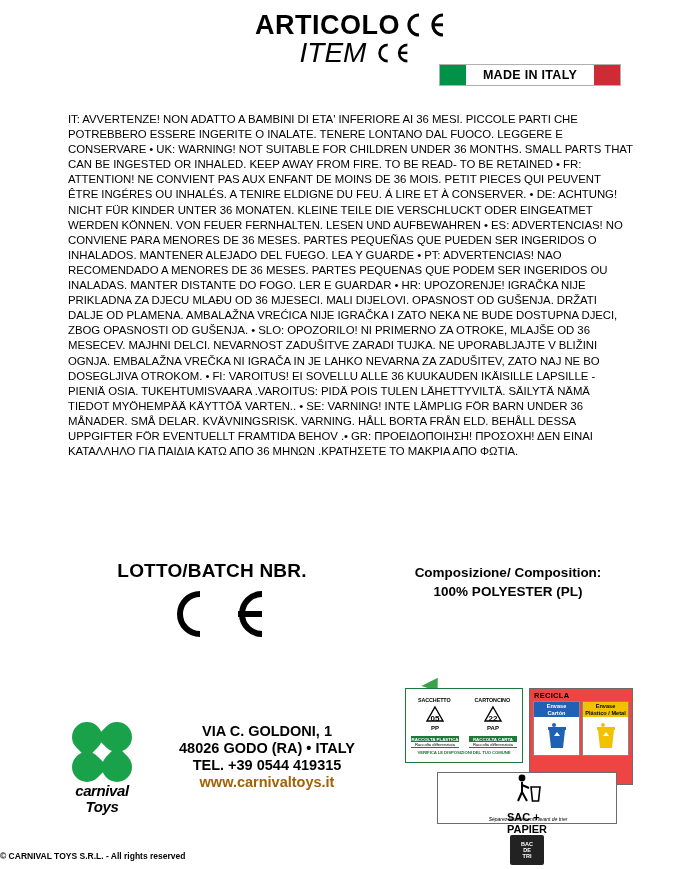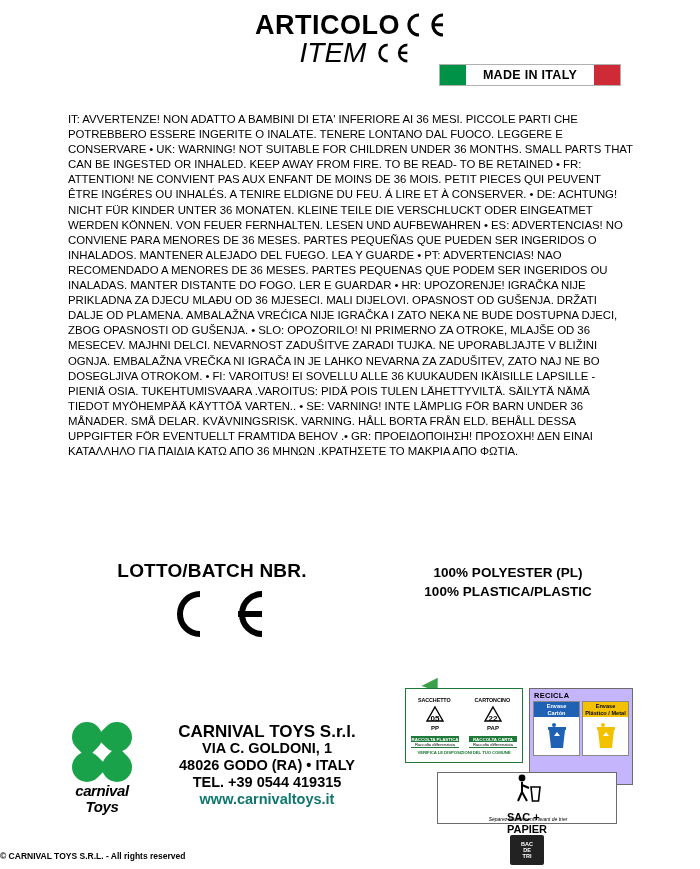--- a/index.html
+++ b/index.html
@@ -161,21 +161,21 @@
   }
   .company-info {
     flex: 1;
     text-align: center;
     font-size: 14.5px;
     font-weight: bold;
     line-height: 17px;
     padding-top: 1px;
   }
   .company-name { font-size: 17px; }
-  .company-web { color: #0f766e; text-align: center; }
+  .company-web { color: #a16207; text-align: center; }
 
   
   .recycle-area {
     position: absolute;
     top: 680px;
     left: 405px;
     width: 260px;
     height: 150px;
   }
   .green-arrow {
@@ -268,21 +268,21 @@
   }
 
   .box-recicla {
     position: absolute;
     top: 8px;
     left: 124px;
     width: 104px;
     height: 97px;
     border: 1px solid #6b6b6b;
     box-sizing: border-box;
-    background: #c4b5fd;
+    background: #ef4444;
     font-size: 6px;
   }
   .recicla-title {
     font-size: 7.5px;
     font-weight: bold;
     padding: 2px 0 1px 4px;
     letter-spacing: 0.3px;
   }
   .recicla-bins {
     display: flex;
@@ -408,22 +408,22 @@
   <div class="lotto-ce">
     <svg width="112" height="52" viewBox="0 0 112 52">
       <path d="M44 6 A20 20 0 1 0 44 46" fill="none" stroke="#000" stroke-width="6"></path>
       <path d="M106 6 A20 20 0 1 0 106 46" fill="none" stroke="#000" stroke-width="6"></path>
       <rect x="82" y="23" width="24" height="6" fill="#000"></rect>
     </svg>
   </div>
 </div>
 
 <div class="composition">
+  <div>Composizione/ Composition:</div>
   <div>100% POLYESTER (PL)</div>
-  <div>100% PLASTICA/PLASTIC</div>
 </div>
 
 <div class="recycle-area">
   <div class="green-arrow"></div>
 
   <div class="box-sacchetto">
     <div class="box-head">
       <span>SACCHETTO</span>
       <span>CARTONCINO</span>
     </div>
@@ -520,21 +520,20 @@
     <div class="logo-clover">
       <div class="leaf tl"></div>
       <div class="leaf tr"></div>
       <div class="leaf bl"></div>
       <div class="leaf br"></div>
     </div>
     <div class="logo-text">carnival</div>
     <div class="logo-text">Toys</div>
   </div>
   <div class="company-info">
-    <div class="company-name">CARNIVAL TOYS S.r.l.</div>
     <div>VIA C. GOLDONI, 1</div>
     <div>48026 GODO (RA) • ITALY</div>
     <div>TEL. +39 0544 419315</div>
     <div class="company-web">www.carnivaltoys.it</div>
   </div>
 </div>
 
 <div class="footer">© CARNIVAL TOYS S.R.L. - All rights reserved</div>
 
 </body></html>

